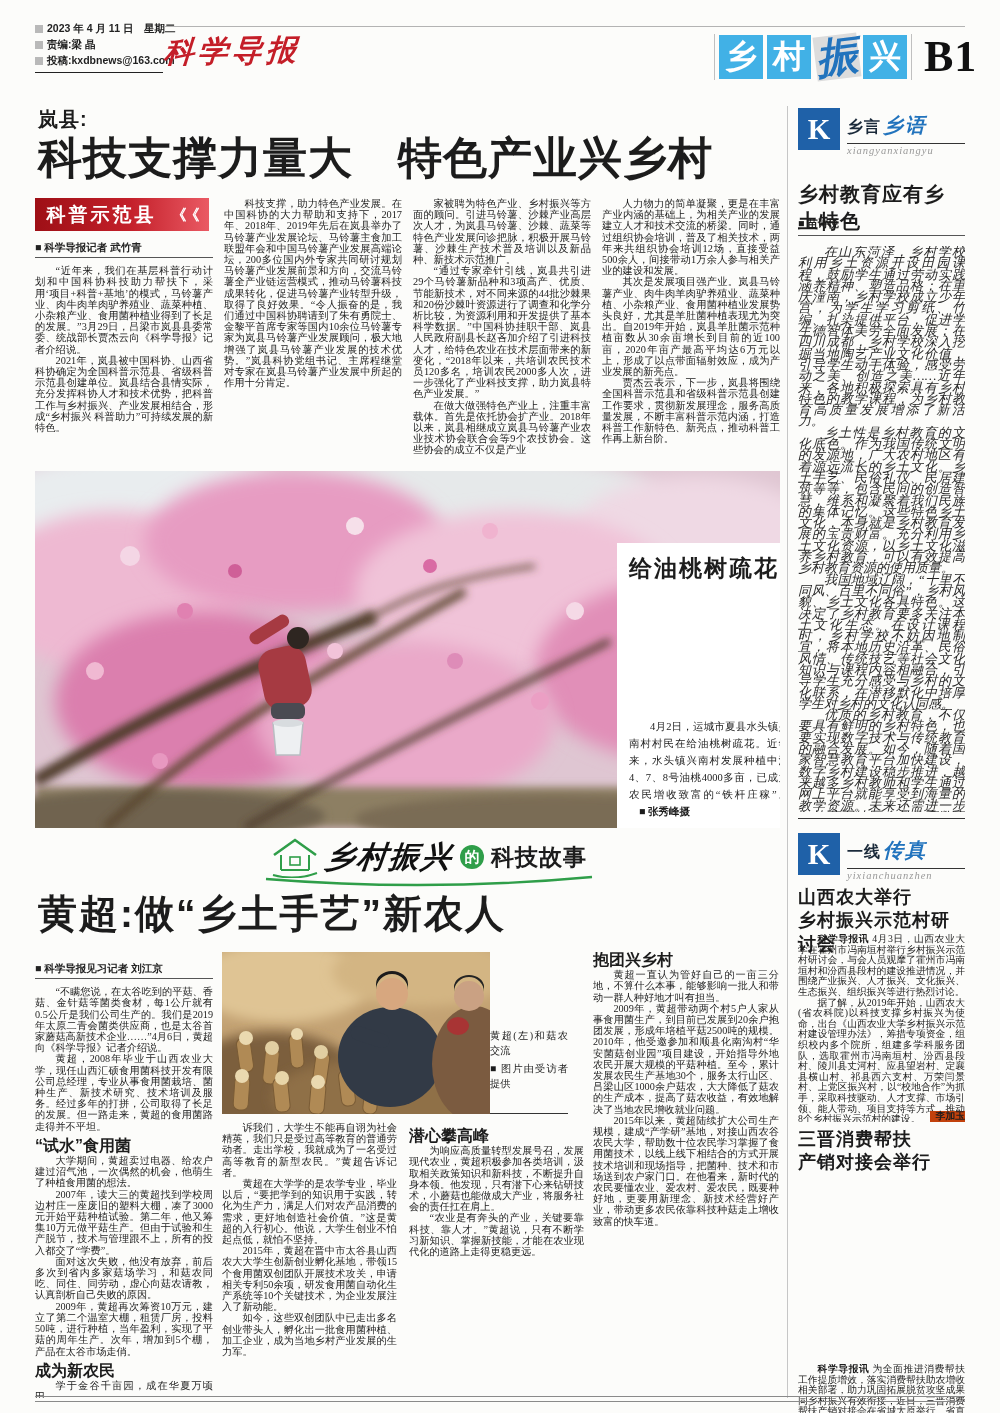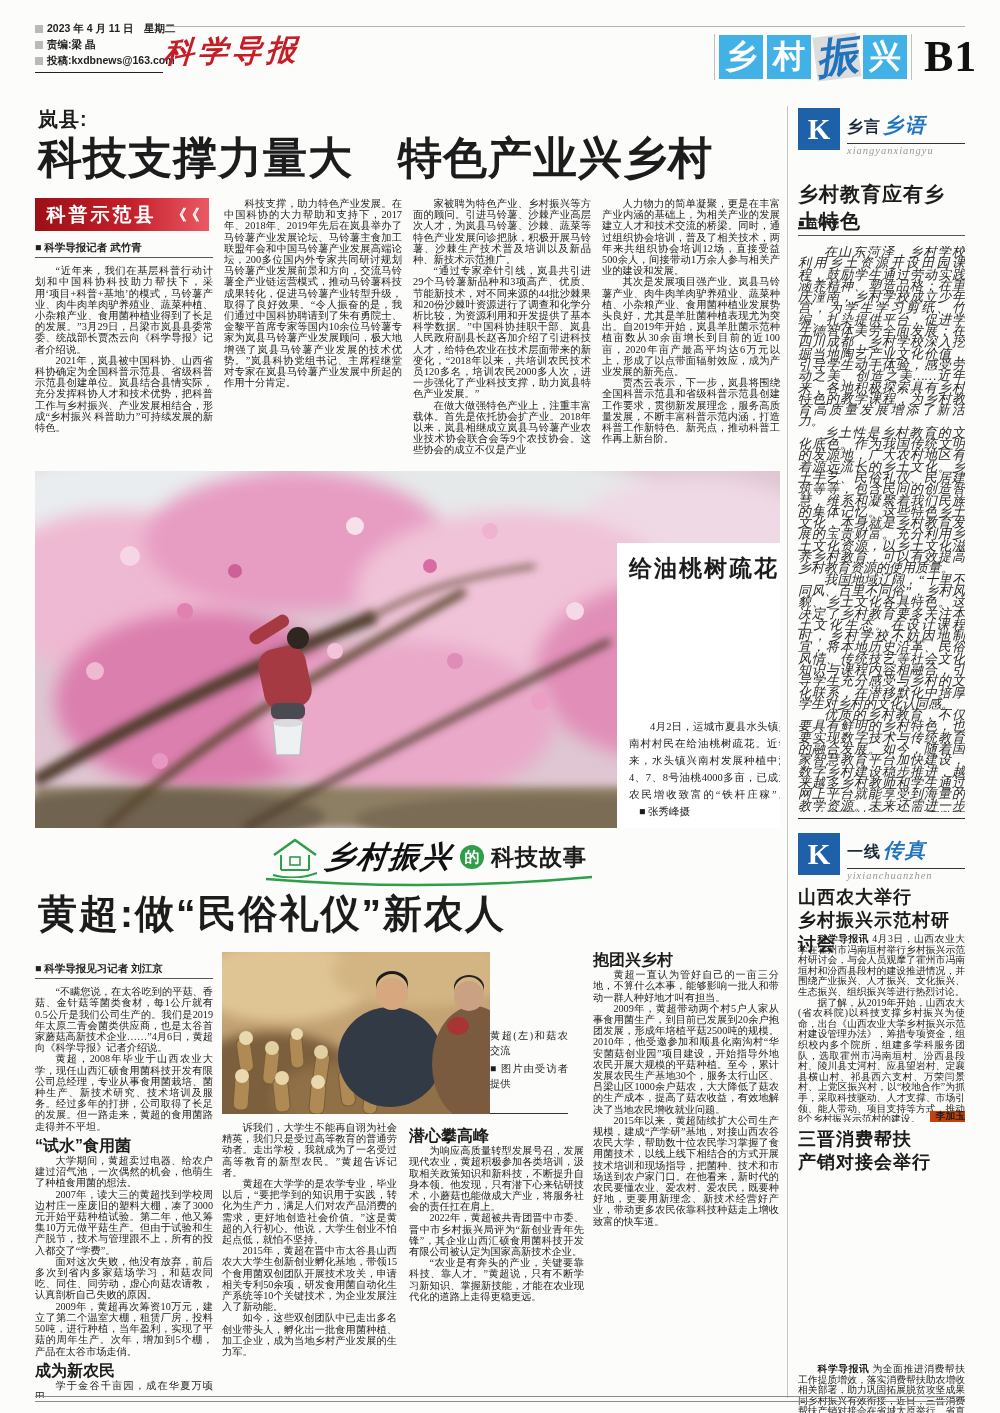--- a/index.html
+++ b/index.html
@@ -40,21 +40,21 @@
           font-family:"Liberation Sans","DejaVu Sans",sans-serif;color:#222}
   .mcol .txt{margin-top:7px;height:196px;overflow:hidden}
 
   
   .photo1{left:35px;top:471px;width:745px;height:357px;overflow:hidden;background:#e0c9d4}
   .panel{position:absolute;left:582px;top:72px;width:182px;height:285px;background:#fff;
          padding:10px 12px 8px;box-sizing:border-box}
   .cap-title{font-size:23px;font-weight:900;letter-spacing:2px}
   .cap-text{position:absolute;left:12px;right:10px;bottom:8px;font-size:10.5px;line-height:17px;
             text-align:justify;text-indent:2em}
-  .cap-credit{font-weight:normal;margin-left:10px;white-space:nowrap}
+  .cap-credit{font-weight:bold;margin-left:10px;white-space:nowrap}
 
   
   .gb-row{left:35px;top:833px;width:745px;height:56px}
   .gb{margin-left:237px;display:flex;align-items:center;gap:7px;position:relative;height:48px}
   .gb-callig{font-size:30px;font-weight:bold;font-style:italic;letter-spacing:2px;color:#111;
              transform:skewX(-6deg)}
   .gb-de{width:24px;height:24px;border-radius:50%;background:#2f9e49;color:#fff;font-size:15px;
          display:flex;align-items:center;justify-content:center;font-weight:bold}
   .gb-suffix{font-size:23px;font-weight:900;letter-spacing:1px;
              font-family:"Liberation Sans","DejaVu Sans",sans-serif}
@@ -222,21 +222,21 @@
       </svg>
       <span class="gb-callig">乡村振兴</span>
       <span class="gb-de">的</span>
       <span class="gb-suffix">科技故事</span>
       <svg class="gb-swoosh" width="330" height="14" viewBox="0 0 330 14">
         <path d="M2,4 Q165,17 328,2" stroke="#2f9e49" stroke-width="2.4" fill="none"></path>
       </svg>
     </div>
   </div>
 
-  <div class="abs f-headline sans">黄超:做“民俗礼仪”新农人</div>
+  <div class="abs f-headline sans">黄超:做“乡土手艺”新农人</div>
 
   <div class="abs fgrid">
     <div class="fcol fcol1">
       <div class="byline">■ 科学导报见习记者 刘江京</div>
       <div style="margin-top:7px">
         <p>“不瞒您说，在太谷吃到的平菇、香菇、金针菇等菌类食材，每1公斤就有0.5公斤是我们公司生产的。我们是2019年太原二青会菌类供应商，也是太谷首家蘑菇高新技术企业……”4月6日，黄超向《科学导报》记者介绍说。</p>
         <p>黄超，2008年毕业于山西农业大学，现任山西汇硕食用菌科技开发有限公司总经理，专业从事食用菌栽培、菌种生产、新技术研究、技术培训及服务。经过多年的打拼，公司取得了长足的发展。但一路走来，黄超的食用菌路走得并不平坦。</p>
         <div class="fsub">“试水”食用菌</div>
         <p>大学期间，黄超卖过电器、给农户建过沼气池，一次偶然的机会，他萌生了种植食用菌的想法。</p>
         <p>2007年，读大三的黄超找到学校周边村庄一座废旧的塑料大棚，凑了3000元开始平菇种植试验。第二年，他又筹集10万元做平菇生产。但由于试验和生产脱节，技术与管理跟不上，所有的投入都交了“学费”。</p>
@@ -303,21 +303,20 @@
       <div class="inner-cols">
         <div class="icol fcol">
           <p>诉我们，大学生不能再自诩为社会精英，我们只是受过高等教育的普通劳动者。走出学校，我就成为了一名受过高等教育的新型农民。”黄超告诉记者。</p>
           <p>黄超在大学学的是农学专业，毕业以后，“要把学到的知识用于实践，转化为生产力，满足人们对农产品消费的需求，更好地创造社会价值。”这是黄超的入行初心。他说，大学生创业不怕起点低，就怕不坚持。</p>
           <p>2015年，黄超在晋中市太谷县山西农大大学生创新创业孵化基地，带领15个食用菌双创团队开展技术攻关，申请相关专利50余项，研发食用菌自动化生产系统等10个关键技术，为企业发展注入了新动能。</p>
           <p>如今，这些双创团队中已走出多名创业带头人，孵化出一批食用菌种植、加工企业，成为当地乡村产业发展的生力军。</p>
         </div>
         <div class="icol fcol">
           <div class="fsub">潜心攀高峰</div>
           <p>为响应高质量转型发展号召，发展现代农业，黄超积极参加各类培训，汲取相关政策知识和新科技，不断提升自身本领。他发现，只有潜下心来钻研技术，小蘑菇也能做成大产业，将服务社会的责任扛在肩上。</p>
-          <p>2022年，黄超被共青团晋中市委、晋中市乡村振兴局评为“新创业青年先锋”，其企业山西汇硕食用菌科技开发有限公司被认定为国家高新技术企业。</p>
           <p>“农业是有奔头的产业，关键要靠科技、靠人才。”黄超说，只有不断学习新知识、掌握新技能，才能在农业现代化的道路上走得更稳更远。</p>
         </div>
       </div>
     </div>
 
     <div class="fcol fcol4">
       <div class="fsub">抱团兴乡村</div>
       <p>黄超一直认为管好自己的一亩三分地，不算什么本事，能够影响一批人和带动一群人种好地才叫有担当。</p>
       <p>2009年，黄超带动两个村5户人家从事食用菌生产，到目前已发展到20余户抱团发展，形成年培植平菇2500吨的规模。2010年，他受邀参加和顺县化南沟村“华安菌菇创业园”项目建设，开始指导外地农民开展大规模的平菇种植。至今，累计发展农民生产基地30个，服务太行山区、吕梁山区1000余户菇农，大大降低了菇农的生产成本，提高了菇农收益，有效地解决了当地农民增收就业问题。</p>
       <p>2015年以来，黄超陆续扩大公司生产规模，建成“产学研”基地，对接山西农谷农民大学，帮助数十位农民学习掌握了食用菌技术，以线上线下相结合的方式开展技术培训和现场指导，把菌种、技术和市场送到农户家门口。在他看来，新时代的农民要懂农业、爱农村、爱农民，既要种好地，更要用新理念、新技术经营好产业，带动更多农民依靠科技种菇走上增收致富的快车道。</p>

